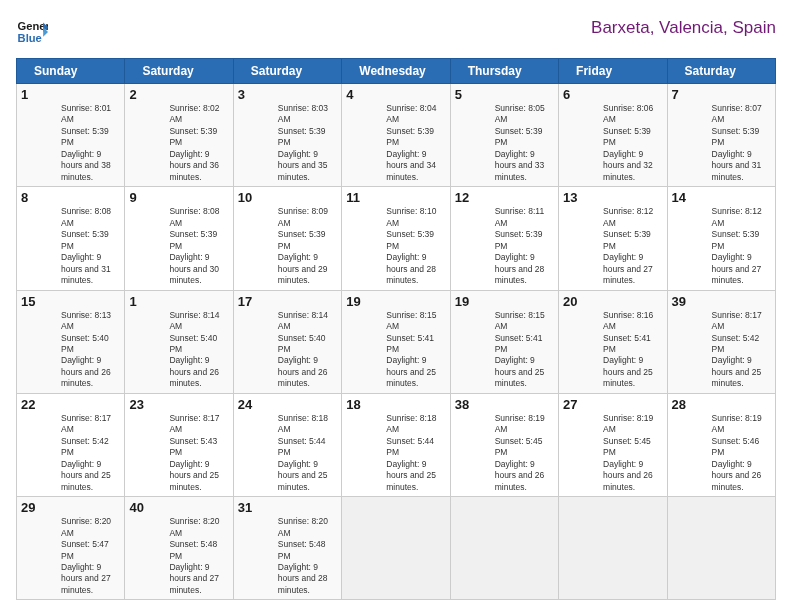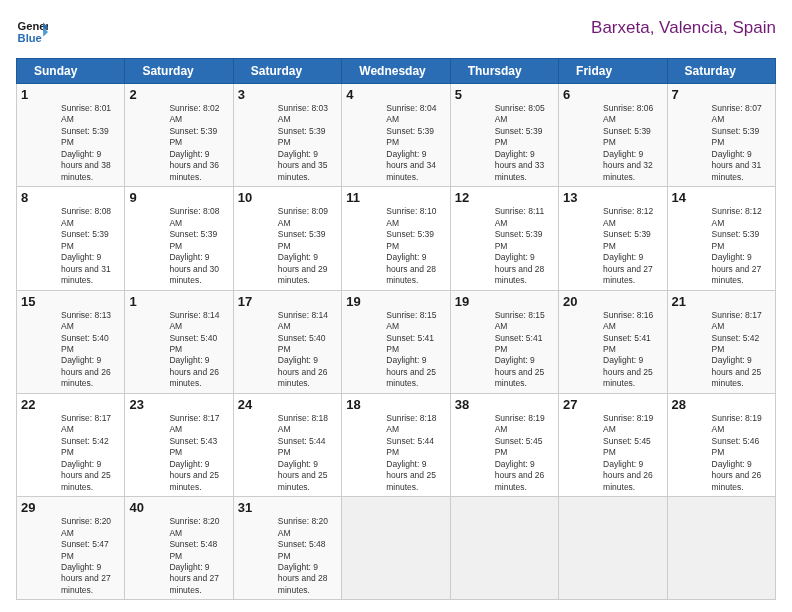--- a/index.html
+++ b/index.html
@@ -282,21 +282,21 @@
       </td>
           <td>
         <span class="day-num">20</span>
         <div class="day-detail">
           Sunrise: 8:16 AM<br>
           Sunset: 5:41 PM<br>
           Daylight: 9 hours and 25 minutes.
         </div>
       </td>
           <td>
-        <span class="day-num">21</span>
+        <span class="day-num">39</span>
         <div class="day-detail">
           Sunrise: 8:17 AM<br>
           Sunset: 5:42 PM<br>
           Daylight: 9 hours and 25 minutes.
         </div>
       </td>
         </tr>
         <tr>
           <td>
         <span class="day-num">22</span>

